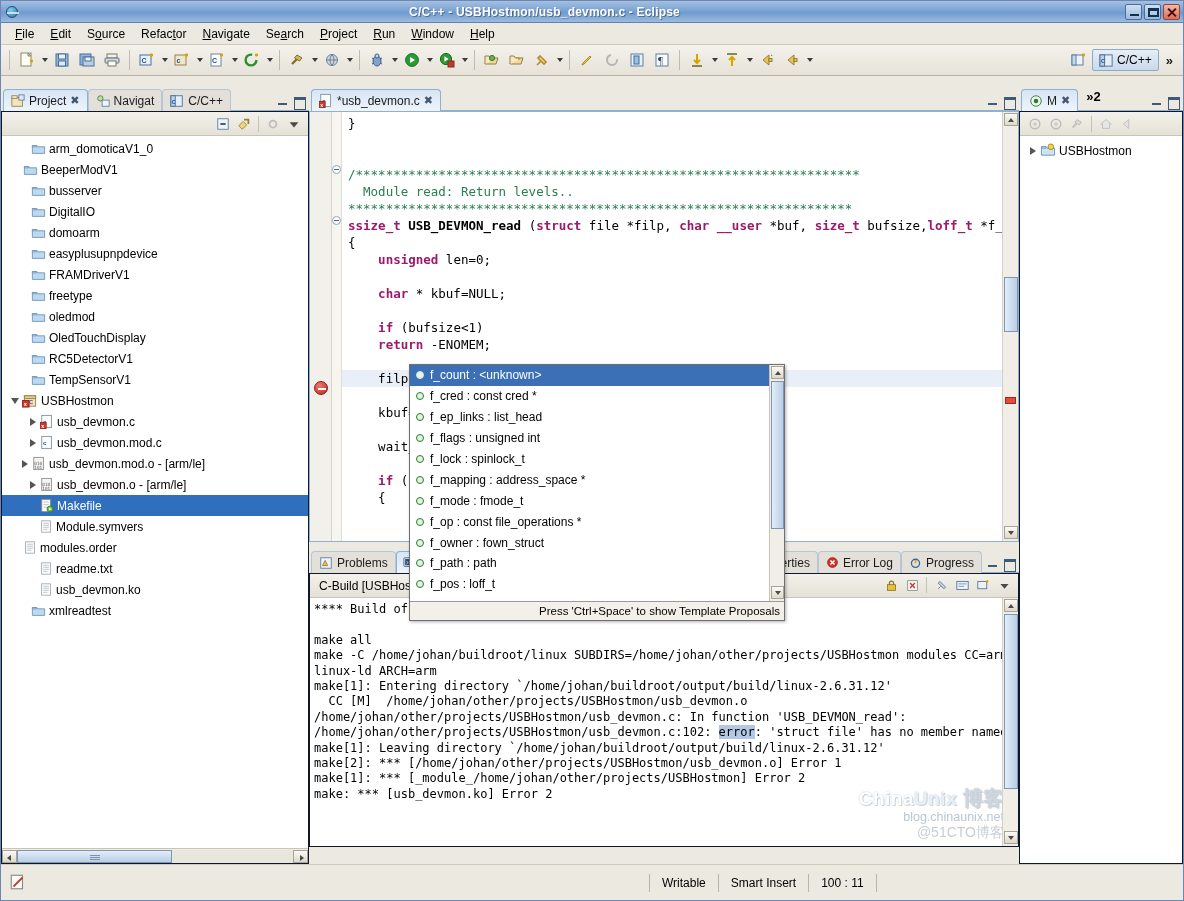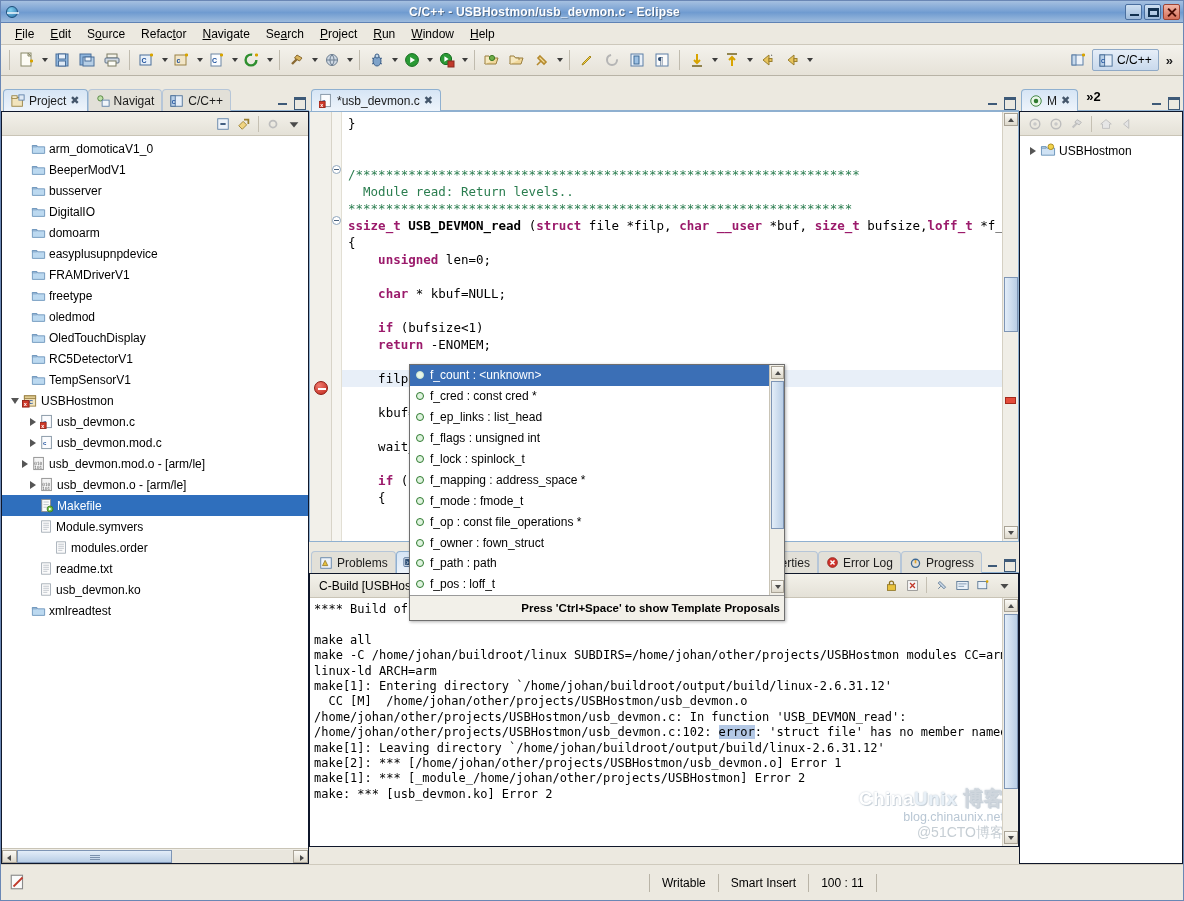--- a/index.html
+++ b/index.html
@@ -138,22 +138,22 @@
 
   
   .acpop { position:absolute; border:1px solid #6f6f6f; background:#fff; z-index:40;
            box-shadow:1px 1px 3px rgba(0,0,0,.3); display:flex; flex-direction:column;}
   .aclist{ flex:1; overflow:hidden; }
   .acrow { height:20.9px; display:flex; align-items:center; gap:6px; padding:0 6px; font-size:12px; white-space:nowrap;}
   .acrow.sel { background:#3b6fb6; color:#fff;}
   .acdot { width:8px;height:8px;border-radius:50%;border:1px solid #2f7a2f;background:#dff3df;flex:none;}
   .acrow.sel .acdot{border-color:#cfe8cf;background:#e8f6e8;}
   .acscroll{width:15px;background:#f0eee7;border-left:1px solid #c9c4b6;position:relative;flex:none;}
-  .acfoot { height:25px; background:#f2f0e9; border-top:1px solid #9a9a9a;
-            font-size:11.5px; display:flex; align-items:center; justify-content:flex-end; padding-right:4px;font-weight:bold;}
+  .acfoot { height:19px; background:#f2f0e9; border-top:1px solid #9a9a9a;
+            font-size:11.5px; display:flex; align-items:center; justify-content:flex-end; padding-right:4px;}
 
   
   .bottom-panel { height:298px; display:flex; flex-direction:column; }
   .console-text { flex:1; font-family:"DejaVu Sans Mono","Liberation Mono",monospace;
                   font-size:12px; line-height:15.4px; white-space:pre; padding:4px 0 0 4px; overflow:hidden; color:#000;}
   .errsel { background:#b3c8e5; }
   .watermark { position:absolute; right:14px; bottom:4px; text-align:right; pointer-events:none;}
   .wm1 { font-size:19px; font-weight:bold; color:#ffffff; text-shadow:0 0 2px #b9c4cf, 1px 1px 0 #cfd7de; letter-spacing:.5px;}
   .wm1 b { color:#e8f0f7; }
   .wm2 { font-size:12.5px; color:#b9c7d4; margin-top:-2px;}
@@ -464,21 +464,21 @@
             <div class="row" style="padding-left: 15px;">
               <span class="tw"></span>
               <span style="display: inline-flex; align-items: center; flex: 0 0 auto;">
                 <svg width="15" height="14" viewBox="0 0 16 16">
                   <path d="M1 4 h5 l1 1.5 h8 V13 H1 z" fill="#bcd9f0" stroke="#6b94ba"></path>
                   <path d="M1 4 h5 v1.5 H1 z" fill="#d4e7f7" stroke="#6b94ba"></path>
                 </svg>
               </span>
               <span class="lbl">arm_domoticaV1_0</span>
             </div>
-            <div class="row" style="padding-left: 15px;">
+            <div class="row" style="padding-left: 7px;">
               <span class="tw"></span>
               <span style="display: inline-flex; align-items: center; flex: 0 0 auto;">
                 <svg width="15" height="14" viewBox="0 0 16 16">
                   <path d="M1 4 h5 l1 1.5 h8 V13 H1 z" fill="#bcd9f0" stroke="#6b94ba"></path>
                   <path d="M1 4 h5 v1.5 H1 z" fill="#d4e7f7" stroke="#6b94ba"></path>
                 </svg>
               </span>
               <span class="lbl">BeeperModV1</span>
             </div>
             <div class="row" style="padding-left: 15px;">
@@ -653,21 +653,21 @@
             <div class="row" style="padding-left: 24px;">
               <span class="tw"></span>
               <span style="display: inline-flex; align-items: center; flex: 0 0 auto;">
                 <svg width="13" height="15" viewBox="0 0 16 16">
                   <rect x="2" y="1" width="11" height="14" fill="#fbfbfb" stroke="#9aa4ae"></rect>
                   <path d="M4 4 h7 M4 6.5 h7 M4 9 h7 M4 11.5 h5" stroke="#b7bec5"></path>
                 </svg>
               </span>
               <span class="lbl">Module.symvers</span>
             </div>
-            <div class="row" style="padding-left: 39px;">
+            <div class="row" style="padding-left: 8px;">
               <span class="tw"></span>
               <span style="display: inline-flex; align-items: center; flex: 0 0 auto;">
                 <svg width="13" height="15" viewBox="0 0 16 16">
                   <rect x="2" y="1" width="11" height="14" fill="#fbfbfb" stroke="#9aa4ae"></rect>
                   <path d="M4 4 h7 M4 6.5 h7 M4 9 h7 M4 11.5 h5" stroke="#b7bec5"></path>
                 </svg>
               </span>
               <span class="lbl">modules.order</span>
             </div>
             <div class="row" style="padding-left: 24px;">

